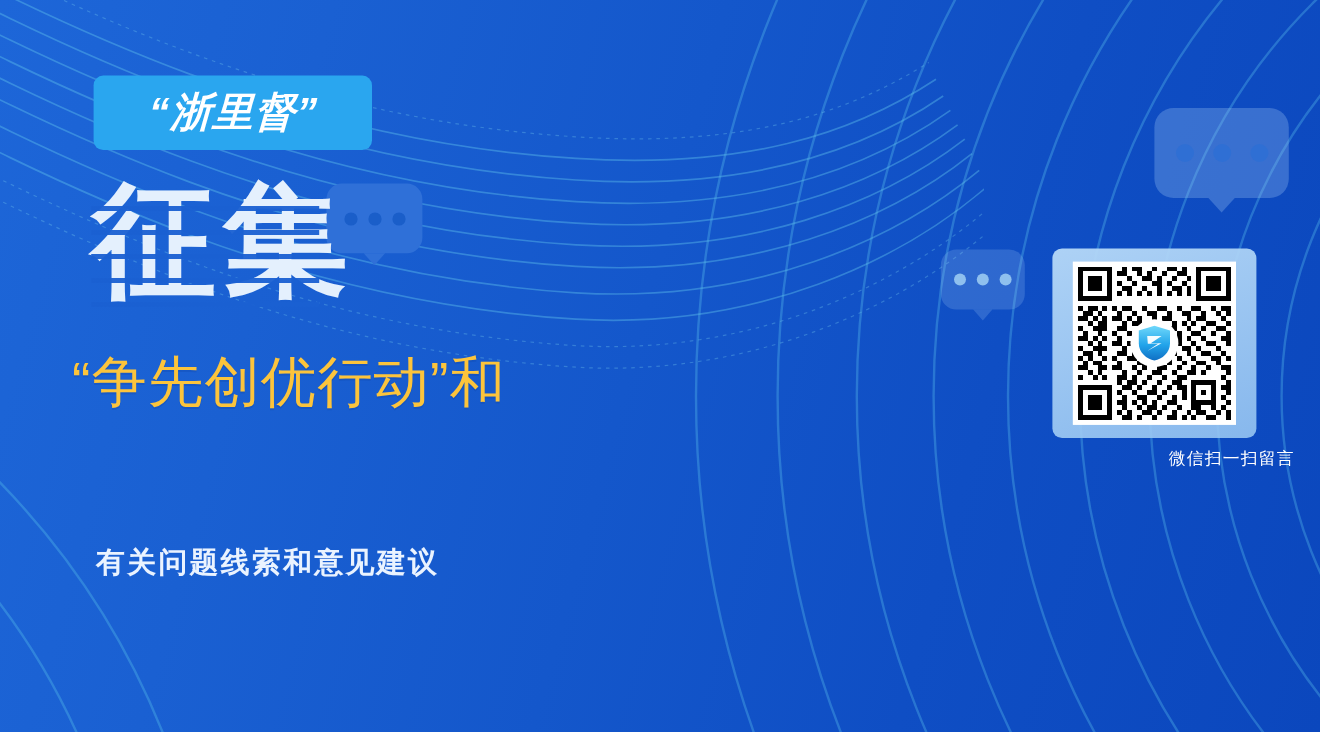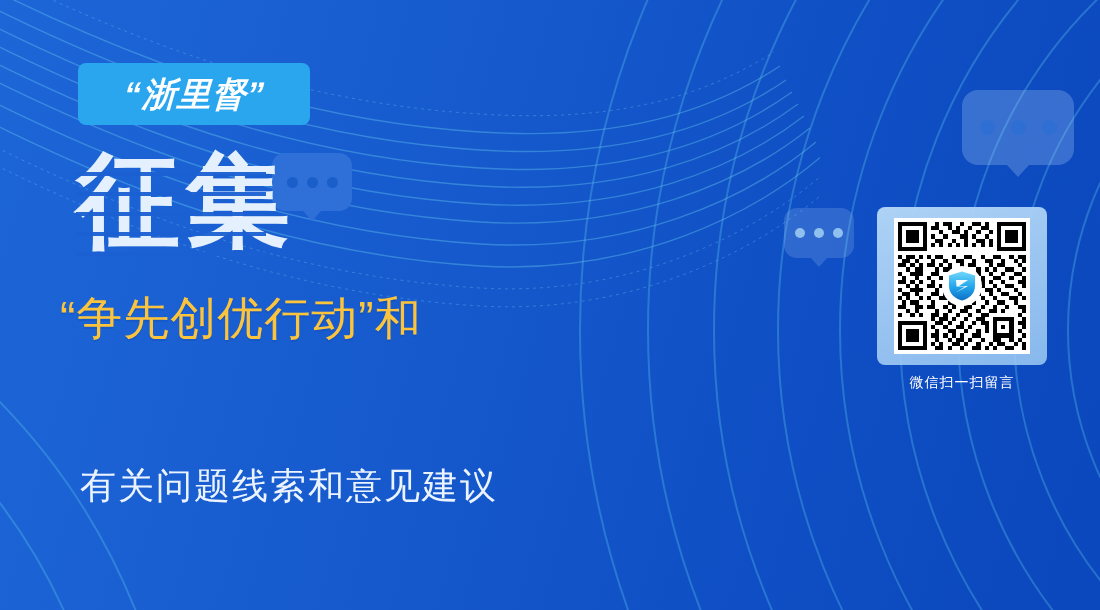--- a/index.html
+++ b/index.html
@@ -112,25 +112,25 @@
     letter-spacing: 1px;
     white-space: nowrap;
     text-shadow: 0 2px 0 rgba(10,62,160,0.25);
   }
   .slogan .l2 { padding-left: 20px; }
 
   
   .subcaption {
     position: absolute;
     left: 80px;
-    top: 466px;
+    top: 450px;
     z-index: 5;
     color: #eaf3ff;
-    font-size: 36px;
-    font-weight: 400;
+    font-size: 24px;
+    font-weight: 700;
     letter-spacing: 2px;
     line-height: 40px;
     white-space: nowrap;
   }
 
   
   .bubble { position: absolute; pointer-events: none; }
   .bubble .body {
     width: 100%;
     height: 100%;
@@ -205,24 +205,24 @@
     border-radius: 50%;
     display: flex;
     align-items: center;
     justify-content: center;
     z-index: 3;
   }
   .qr-shield svg { width: 28px; height: 30px; display: block; }
 
   .qr-caption {
     position: absolute;
-    left: 877px;
+    left: 909px;
     top: 372px;
     width: 170px;
-    text-align: center;
+    text-align: right;
     color: #ffffff;
     font-size: 14px;
     letter-spacing: 1px;
     line-height: 20px;
     z-index: 6;
     white-space: nowrap;
   }
 </style>
 </head>
 <body>

